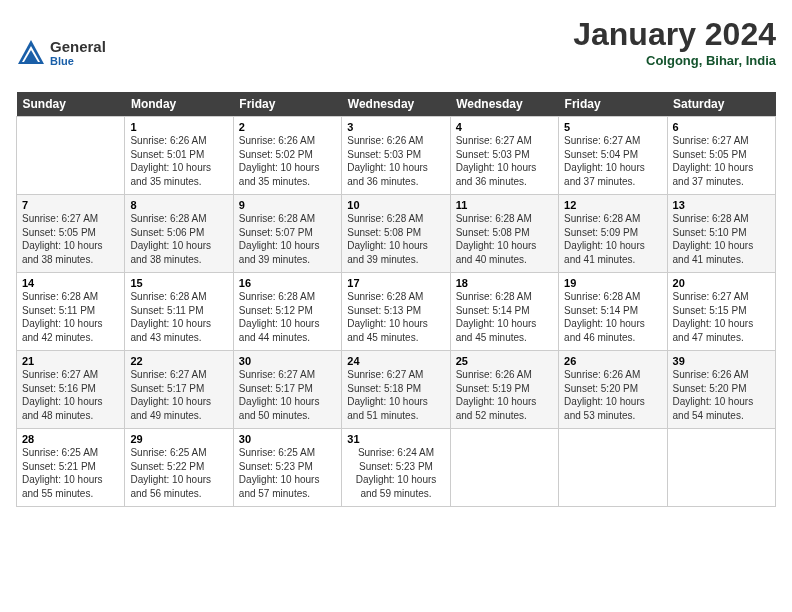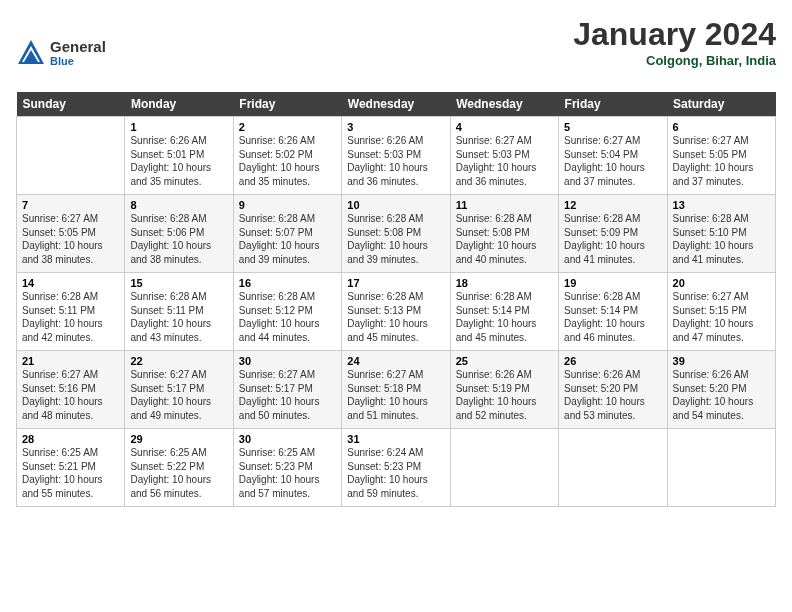--- a/index.html
+++ b/index.html
@@ -316,21 +316,21 @@
 Daylight: 10 hours and 56 minutes.</div>
           </td>
           <td>
             <div class="day-number">30</div>
             <div class="day-info" style="white-space: pre-line;">Sunrise: 6:25 AM
 Sunset: 5:23 PM
 Daylight: 10 hours and 57 minutes.</div>
           </td>
           <td>
             <div class="day-number">31</div>
-            <div class="day-info" style="white-space: pre-line;">Sunrise: 6:24 AM
+            <div class="day-info" style="white-space: pre-line; text-align: center;">Sunrise: 6:24 AM
 Sunset: 5:23 PM
 Daylight: 10 hours and 59 minutes.</div>
           </td>
           <td class="empty-cell"></td>
           <td class="empty-cell"></td>
           <td class="empty-cell"></td>
         </tr>
       </tbody>
   </table>
 </div>

